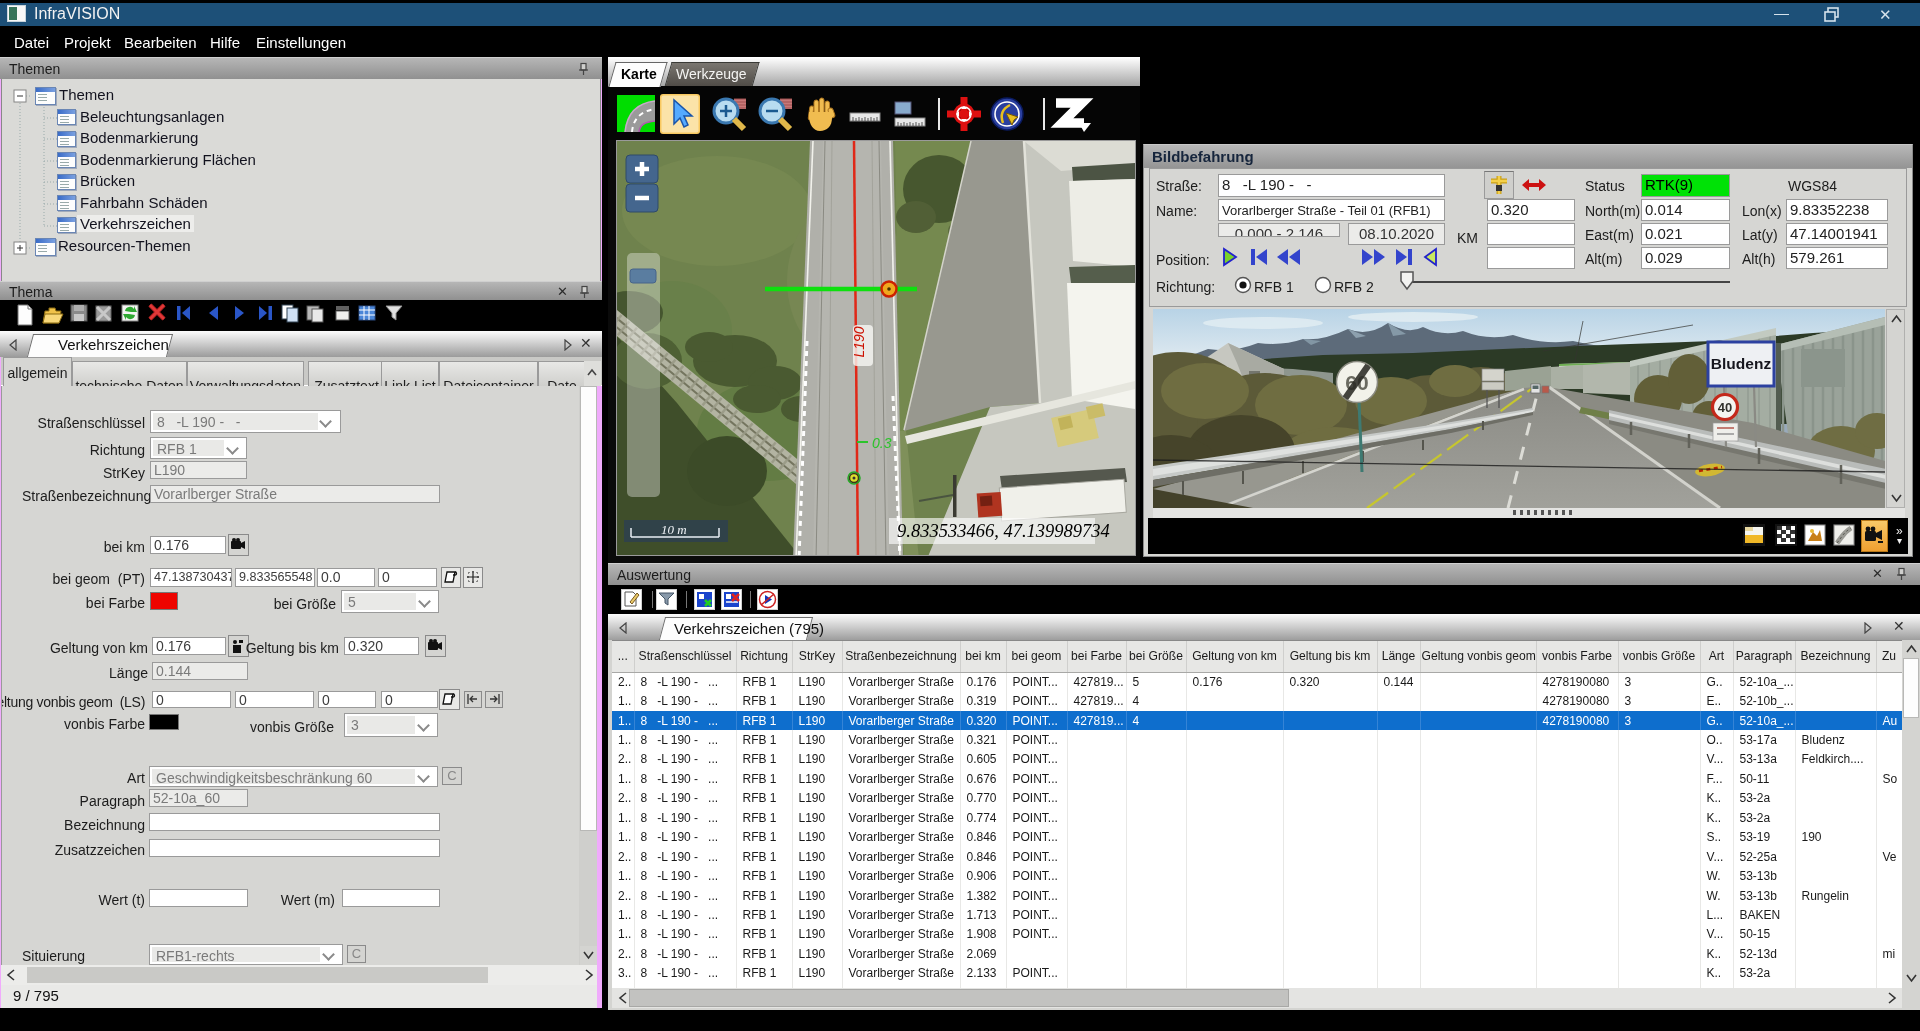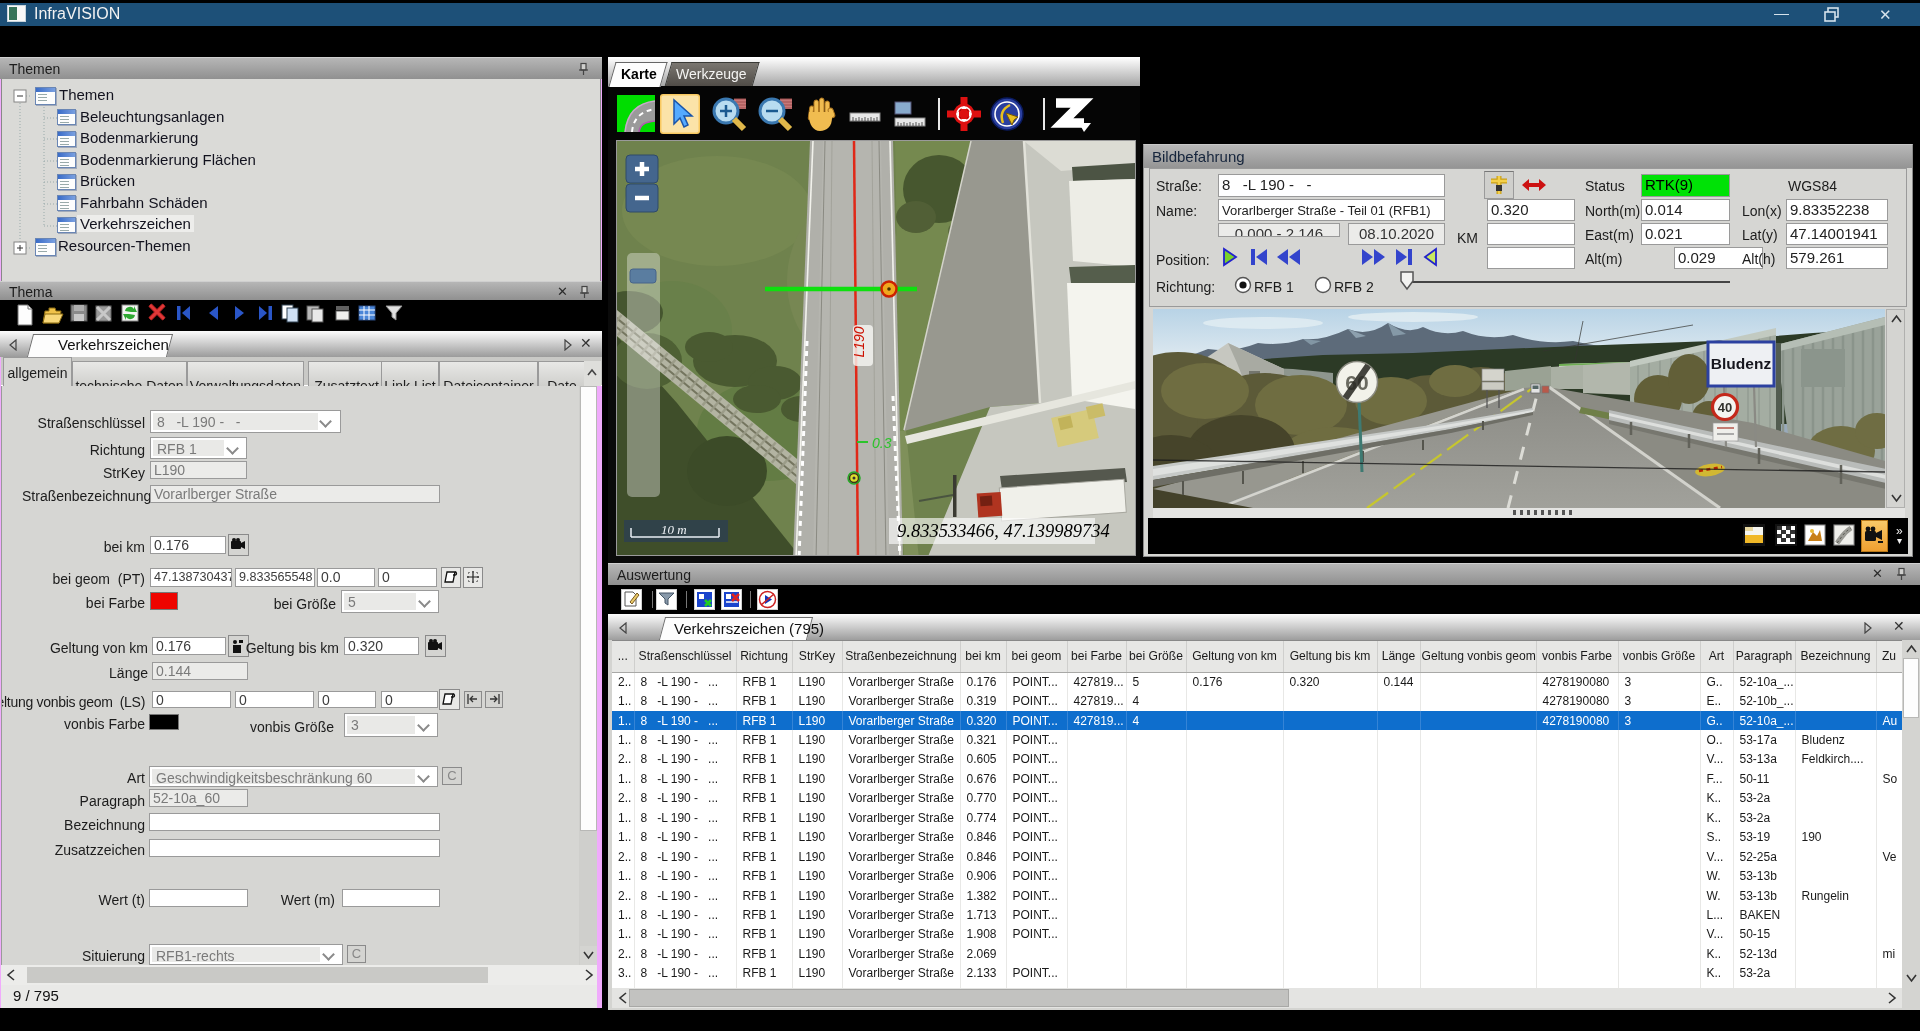--- a/index.html
+++ b/index.html
@@ -45,21 +45,21 @@
 .sbthumb { position:absolute; background:#fdfdfd; border:1px solid #b8b8b6; }
 
 #mapp { left:608px; top:57px; width:532px; height:506px; background:#0a0a0a; }
 #mtabbar { left:0; top:0; width:532px; height:29px; background:linear-gradient(#fdfdfd,#a6a6a6); border-top:1px solid #fff; }
 .mtab { position:absolute; top:4px; height:25px; font-size:14px; color:#111; text-align:center; padding-top:4px; }
 #mtools { left:0; top:29px; width:532px; height:54px; background:#050505; }
 #mapimg { left:8px; top:83px; width:520px; height:416px; border:1px solid #9a9a9a; background:#8a9a70; overflow:hidden;font-style:italic; }
 
 #bb { left:1143px; top:144px; width:770px; height:413px; background:#d6d6d3; border:1px solid #8a8a8a; border-top:1px solid #c8c8c8; }
 #bbhdr { left:0; top:0; width:768px; height:23px; background:linear-gradient(#b8b8b8,#949494); }
-#bbhdr .t { position:absolute; left:8px; top:3px; font-weight:normal; font-size:15px; color:#16253c; }
+#bbhdr .t { position:absolute; left:8px; top:3px; font-weight:bold; font-size:15px; color:#16253c; }
 #bbform { left:5px; top:23px; width:758px; height:139px; border:1px solid #9a9a9a; background:#d6d6d3; font-size:15px; }
 #bbform .lbl { font-size:14px; }
 #bbform .fld { font-size:15px; color:#222; padding-top:1px; }
 #bbphoto { left:9px; top:164px; width:732px; height:199px; background:#9ab; }
 #bbscroll { left:742px; top:164px; width:19px; height:199px; background:#d4d4d1; border:1px solid #b0b0ae; }
 #bbdots { left:9px; top:363px; width:752px; height:10px; background:#e4e4e2; }
 #bbbar { left:4px; top:373px; width:760px; height:36px; background:#000; }
 .bbi { position:absolute; top:3px; width:30px; height:30px; background:#111; }
 
 #aw { left:608px; top:563px; width:1312px; height:447px; background:#d4d4d1; }
@@ -81,20 +81,27 @@
     <div class="ticon">
         <i></i>
       </div>
     <div class="ttext">InfraVISION</div>
     <div class="wbtn abs" style="left:1774px;top:1px;">―</div>
     <svg class="abs" style="left:1824px;top:4px;" width="16" height="15">
         <rect x="4" y="1" width="10" height="9" fill="none" stroke="#d5e2eb" stroke-width="1.6"></rect>
         <rect x="1" y="5" width="10" height="9" fill="#1d5078" stroke="#d5e2eb" stroke-width="1.6"></rect>
       </svg>
     <div class="wbtn abs" style="left:1879px;">✕</div>
+  </div>
+  <div id="menubar" class="abs">
+    <span style="left:14px;">Datei</span>
+    <span style="left:64px;">Projekt</span>
+    <span style="left:124px;">Bearbeiten</span>
+    <span style="left:210px;">Hilfe</span>
+    <span style="left:256px;">Einstellungen</span>
   </div>
 
   <div id="lp" class="abs">
     <div id="themenhdr" class="abs phdr">
         <span class="t">Themen</span>
         <span class="pin" style="right:12px;top:4px;"><svg width="11" height="14" viewBox="0 0 11 14">
             <rect x="3" y="1.5" width="5" height="6.5" fill="#cfcfcd" stroke="#444" stroke-width="1.2"></rect>
             <line x1="1" y1="8" x2="10" y2="8" stroke="#444" stroke-width="1.2"></line>
             <line x1="5.5" y1="8" x2="5.5" y2="13" stroke="#444" stroke-width="1.2"></line>
           </svg></span>
@@ -321,21 +328,21 @@
       <div class="lbl" style="left:20px;top:407px;width:123px;text-align:right;">Paragraph</div>
       <div class="fld dis" style="left:147px;top:403px;width:99px;height:18px;">52-10a_60</div>
       <div class="lbl" style="left:20px;top:431px;width:123px;text-align:right;">Bezeichnung</div>
       <div class="fld" style="left:147px;top:427px;width:291px;height:18px;"></div>
       <div class="lbl" style="left:20px;top:456px;width:123px;text-align:right;">Zusatzzeichen</div>
       <div class="fld" style="left:147px;top:453px;width:291px;height:18px;"></div>
       <div class="lbl" style="left:20px;top:506px;width:123px;text-align:right;">Wert (t)</div>
       <div class="fld" style="left:147px;top:503px;width:99px;height:18px;"></div>
       <div class="lbl" style="left:210px;top:506px;width:123px;text-align:right;">Wert (m)</div>
       <div class="fld" style="left:340px;top:503px;width:98px;height:18px;"></div>
-      <div class="lbl" style="left:20px;top:562px;width:123px;text-align:right;">Situierung</div>
+      <div class="lbl" style="left:20px;top:562px;width:123px;text-align:left;">Situierung</div>
       <div class="combo" style="left:147px;top:558px;width:194px;height:21px;">
           <span class="cv">RFB1-rechts</span>
           <span class="chev" style="right:9px;top:5px;"></span>
         </div>
       <div class="btn" style="left:345px;top:559px;width:19px;height:18px;color:#888;font-size:13px;text-align:center;">C</div>
       <div class="abs" style="left:577px;top:0;width:19px;height:579px;background:#cfcfcc;">
         <div class="sbthumb" style="left:1px;top:0px;width:17px;height:445px;"></div>
         <div class="abs" style="left:1px;top:560px;width:17px;height:19px;background:#d4d4d1;"><svg width="17" height="18">
               <path d="M4 6 L8.5 12 L13 6" fill="none" stroke="#333" stroke-width="1.6"></path>
             </svg></div>
@@ -608,21 +615,21 @@
             <path d="M154 3 L154 19 L165 11 Z"></path>
           </g>
         <g fill="#3344cc">
             <path d="M176 3 L176 19 L187 11 Z"></path>
             <rect x="188" y="3" width="4" height="16"></rect>
           </g>
         <path d="M216 3 L216 19 L205 11 Z" fill="#c8e860" stroke="#2222cc" stroke-width="1.8"></path>
       </svg>
       <div class="fld" style="left:337px;top:78px;width:88px;height:22px;"></div>
       <div class="lbl" style="left:435px;top:82px;">Alt(m)</div>
-      <div class="fld" style="left:491px;top:78px;width:89px;height:22px;padding-top:2px;margin-left:33px;">0.029</div>
+      <div class="fld" style="left:491px;top:78px;width:89px;height:22px;padding-top:2px;">0.029</div>
       <div class="lbl" style="left:592px;top:82px;">Alt(h)</div>
       <div class="fld" style="left:636px;top:78px;width:102px;height:22px;padding-top:2px;">579.261</div>
       <div class="lbl" style="left:6px;top:110px;">Richtung:</div>
       <svg class="abs" style="left:84px;top:107px;" width="18" height="18">
           <circle cx="9" cy="9" r="7.5" fill="#fff" stroke="#555" stroke-width="1.4"></circle>
           <circle cx="9" cy="9" r="3.6" fill="#111"></circle>
         </svg>
       <div class="lbl" style="left:104px;top:110px;">RFB 1</div>
       <svg class="abs" style="left:164px;top:107px;" width="18" height="18">
           <circle cx="9" cy="9" r="7.5" fill="#fff" stroke="#555" stroke-width="1.4"></circle>

